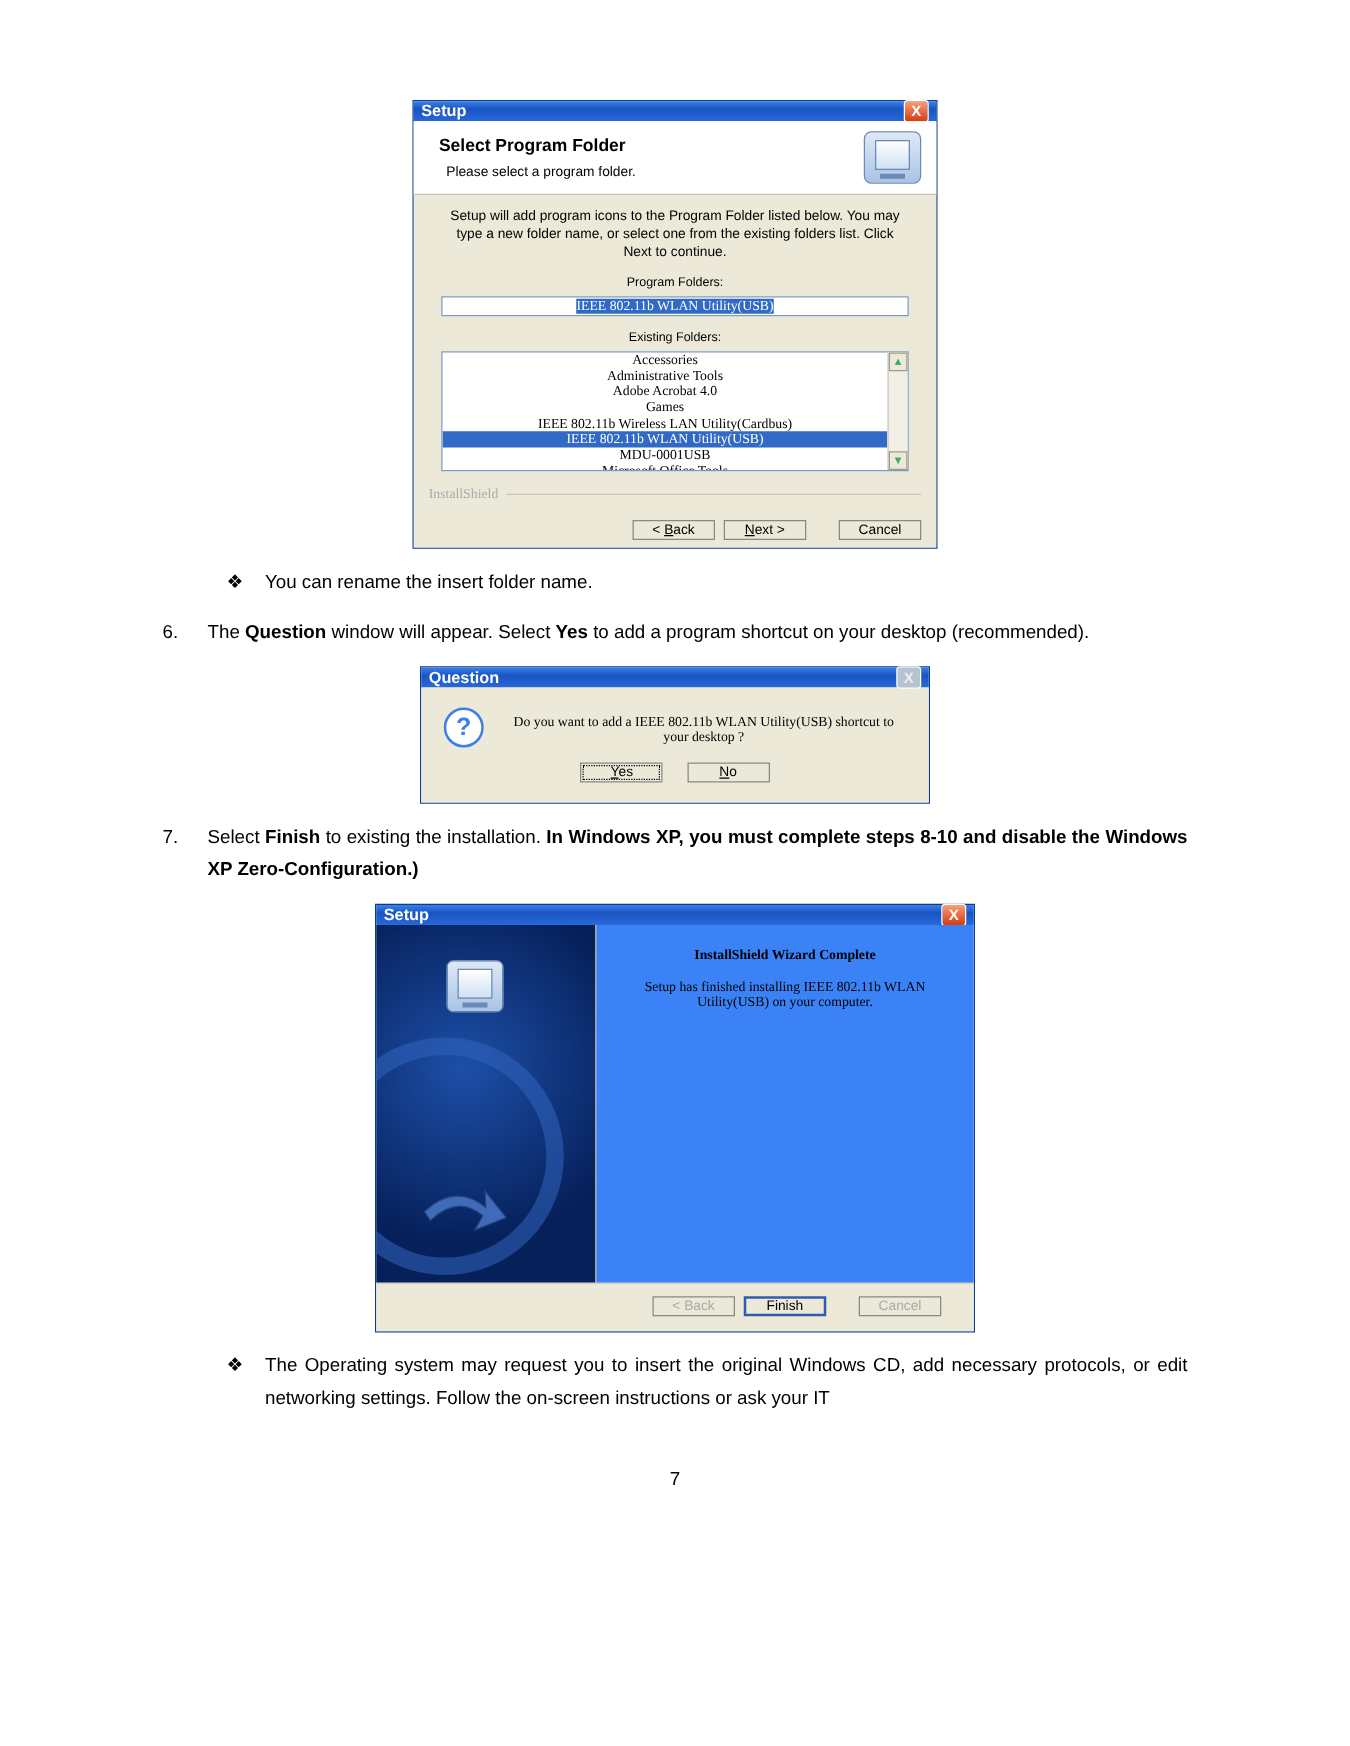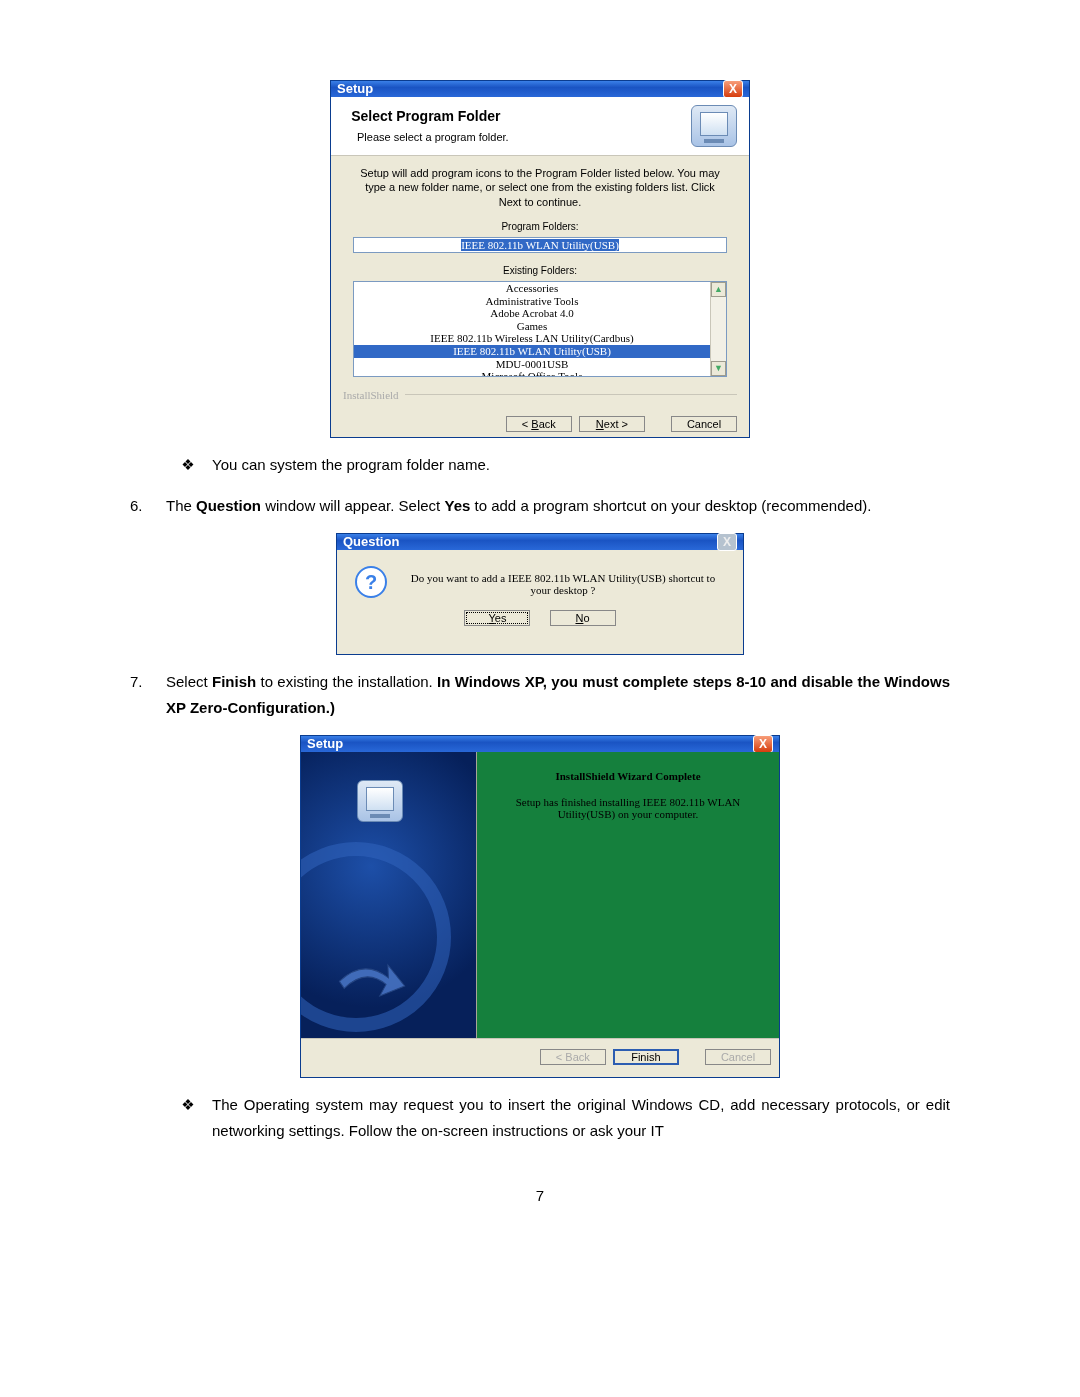--- a/index.html
+++ b/index.html
@@ -137,21 +137,21 @@
   .q-icon {
     width:32px; height:32px; border-radius:50%;
     background:#fff; border:2px solid #3a80e8;
     display:flex; align-items:center; justify-content:center;
     color:#3a80e8; font-weight:bold; font-size:20px;
     flex-shrink:0;
   }
   .question .qtxt { font:11px Tahoma; padding-top:6px; }
   .question .qbtns {
     background:#ece9d8;
-    text-align:center; padding: 10px 0 26px 0;
+    text-align:center; padding: 10px 0 14px 0;
   }
   .question .qbtns .xp-btn { margin: 0 8px; }
   .question .qbtns .dotted { outline:1px dotted #000; outline-offset:-3px; }
 
   
   .finish { width:480px; }
   .finish .fbody { display:flex; background:#ece9d8; height:286px; }
   .finish .art {
     width:176px;
     background: radial-gradient(circle at 40% 40%, #1d4fa8, #06205a 70%);
@@ -165,27 +165,27 @@
     position:absolute; border:14px solid rgba(50,100,190,0.55);
     border-radius:50%;
     width:190px; height:190px; left:-40px; top:90px;
   }
   .finish .art .arrow-wrap {
     position:absolute; left:34px; top:200px;
     transform: rotate(20deg);
   }
   .finish .art .arrow-wrap svg { opacity:0.85; }
   .finish .ftxt {
-    flex:1; background:#15803d; padding: 18px 20px;
+    flex:1; background:#3b82f6; padding: 18px 20px;
     font:11px Tahoma;
   }
   .finish .ftxt b { font-size:11px; display:block; margin-bottom:14px; }
   .finish .ffooter {
     background:#ece9d8; border-top:1px solid #c9c6b9;
-    padding: 10px 8px; text-align:right;
+    padding: 10px 26px; text-align:right;
   }
   .finish .ffooter .xp-btn { margin-left:4px; }
   .finish .ffooter .gap { display:inline-block; width:16px; }
 
   
   .doc-block { margin: 14px 0; }
   .bullet-line, .num-line {
     display:flex; gap:14px; font-size:15px; line-height:1.75;
     text-align: justify;
   }
@@ -258,21 +258,21 @@
           <span class="xp-btn">Cancel</span>
         </div>
       </div>
     </div>
   </div>
 </div>
 
 <div class="doc-block bullet-indent">
   <div class="bullet-line">
     <span class="glyph">❖</span>
-    <span class="prose-inner">You can system the program folder name.</span>
+    <span class="prose-inner">You can rename the insert folder name.</span>
   </div>
 </div>
 
 <ol class="main">
   <li>
     <div class="num-line">
       <span class="num">6.</span>
       <span class="prose-inner">
         <span>The </span><b>Question</b><span> window will appear. Select </span><b>Yes</b><span> to add a program shortcut on your desktop (recommended).</span>
       </span>

